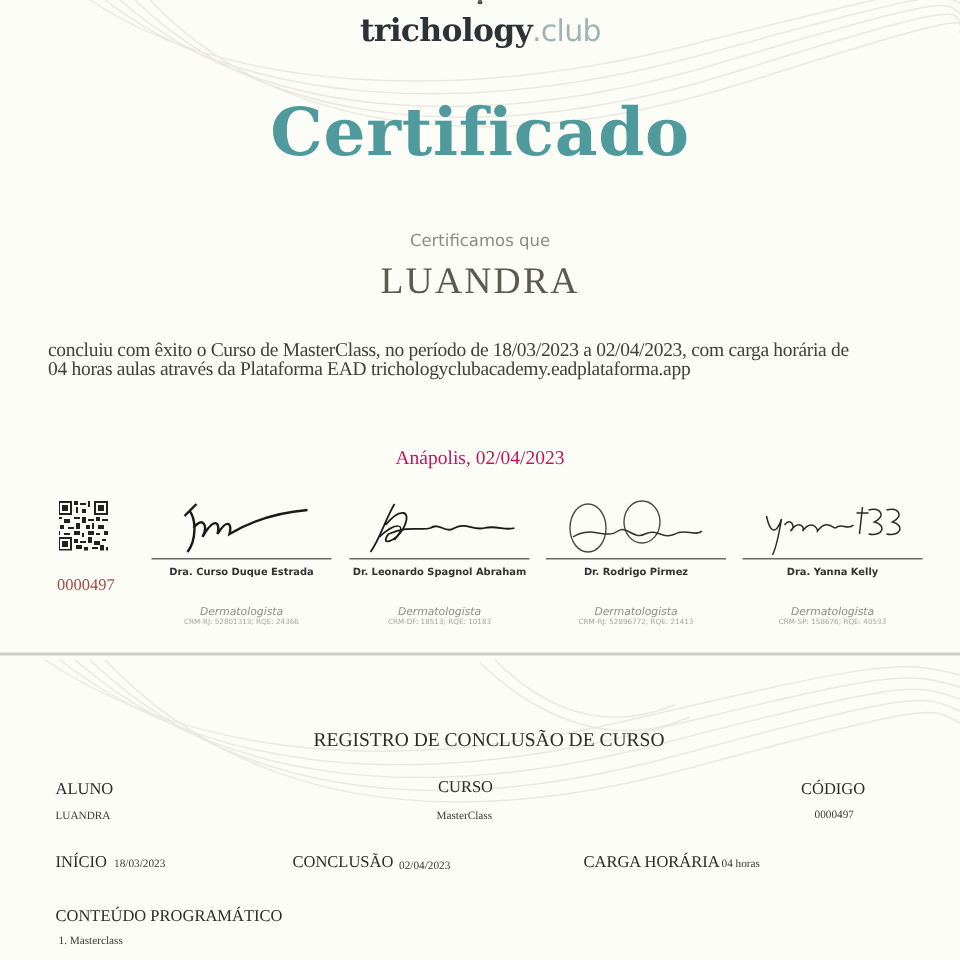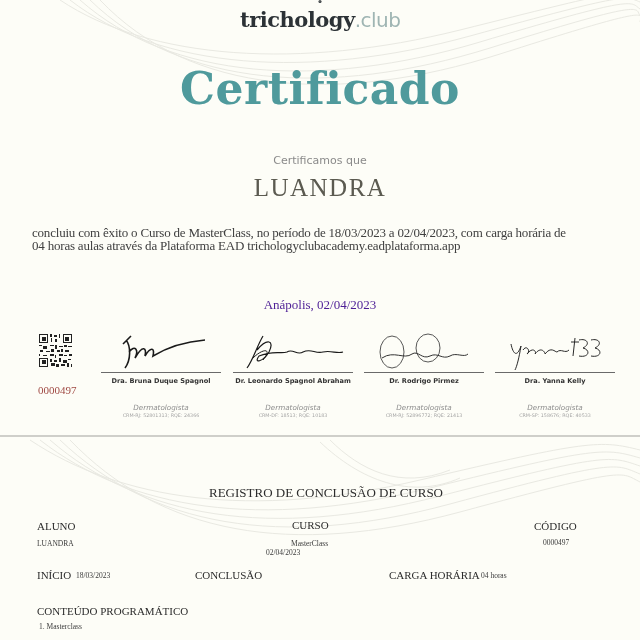--- a/index.html
+++ b/index.html
@@ -19,21 +19,21 @@
 
   .title { position: absolute; top: 63px; left: 0; width: 640px; text-align: center;
     font-family: "DejaVu Serif", serif; font-weight: bold; font-size: 44px; color: #4f9a9c; letter-spacing: 0.5px; }
   .certify { position: absolute; top: 154px; left: 0; width: 640px; text-align: center;
     font-family: "DejaVu Sans", sans-serif; font-size: 11px; color: #8a8a8a; }
   .student-name { position: absolute; top: 174px; left: 0; width: 640px; text-align: center;
     font-size: 25px; color: #5b5a50; letter-spacing: 1.5px; }
   .body-text { position: absolute; top: 226px; left: 32px; width: 610px;
     font-size: 13px; line-height: 13px; color: #404040; letter-spacing: -0.2px; }
   .place-date { position: absolute; top: 297px; left: 0; width: 640px; text-align: center;
-    font-size: 13px; color: #4c1d95; }
+    font-size: 13px; color: #be185d; }
 
   .qr { position: absolute; left: 39px; top: 334px; width: 33px; height: 33px; }
   .code-red { position: absolute; left: 38px; top: 384px; font-size: 11px; color: #a04a44; }
 
   .sig { position: absolute; top: 330px; width: 120px; text-align: center; }
   .sig svg { width: 120px; height: 40px; display: block; }
   .sig-line { height: 1px; background: #6a6a6a; margin: 2px 0 4px 0; }
   .sig-name { font-family: "DejaVu Sans", sans-serif; font-weight: bold; font-size: 6.6px; color: #333; white-space: nowrap; }
   .sig-role { font-family: "DejaVu Sans", sans-serif; font-style: italic; font-size: 7.2px; color: #8d8d8d; margin-top: 18px; }
   .sig-crm { font-family: "DejaVu Sans", sans-serif; font-size: 4.8px; color: #a4a4a4; margin-top: 1px; white-space: nowrap; }
@@ -132,21 +132,21 @@
       <rect x="24" y="23" width="1" height="2"></rect>
   </g>
 </svg>
 <div class="code-red">0000497</div>
 
 <div class="sig" style="left:101px;">
   <svg viewBox="0 0 120 40">
     <path d="M22 14 L30 6 M25 10 C 30 16, 30 30, 24 38 M28 22 C 34 14, 38 20, 34 28 C 42 14, 46 18, 44 26 C 50 16, 54 18, 52 26 C 62 20, 80 12, 104 10" stroke="#1a1a1a" stroke-width="1.6" fill="none"></path>
   </svg>
   <div class="sig-line"></div>
-  <div class="sig-name">Dra. Bruna Duque Spagnol</div>
+  <div class="sig-name">Dra. Curso Duque Estrada</div>
   <div class="sig-role">Dermatologista</div>
   <div class="sig-crm">CRM-RJ: 52801313; RQE: 24366</div>
 </div>
 
 <div class="sig" style="left:233px;">
   <svg viewBox="0 0 120 40">
     <path d="M30 6 C 24 16, 20 30, 14 38 M24 20 C 34 8, 42 10, 36 22 C 30 32, 20 34, 26 26 C 40 20, 48 24, 54 22 C 60 18, 64 26, 70 22 C 78 18, 82 24, 90 22 C 98 20, 104 24, 110 22" stroke="#1a1a1a" stroke-width="1.2" fill="none"></path>
     <path d="M20 28 C 30 18, 40 18, 30 30" stroke="#1a1a1a" stroke-width="1" fill="none"></path>
   </svg>
   <div class="sig-line"></div>
@@ -188,19 +188,19 @@
 <div class="lbl" style="left:292px; top:519px;">CURSO</div>
 <div class="val" style="left:291px; top:539px;">MasterClass</div>
 
 <div class="lbl" style="left:534px; top:520px;">CÓDIGO</div>
 <div class="val" style="left:543px; top:538px;">0000497</div>
 
 <div class="lbl" style="left:37px; top:569px;">INÍCIO</div>
 <div class="val" style="left:76px; top:571px;">18/03/2023</div>
 
 <div class="lbl" style="left:195px; top:569px;">CONCLUSÃO</div>
-<div class="val" style="left:266px; top:548px;">02/04/2023</div>
+<div class="val" style="left:266px; top:572px;">02/04/2023</div>
 
 <div class="lbl" style="left:389px; top:569px;">CARGA HORÁRIA</div>
 <div class="val" style="left:481px; top:571px;">04 horas</div>
 
 <div class="lbl" style="left:37px; top:605px;">CONTEÚDO PROGRAMÁTICO</div>
 <div class="val" style="left:39px; top:622px;">1. Masterclass</div>
 
 </body></html>

